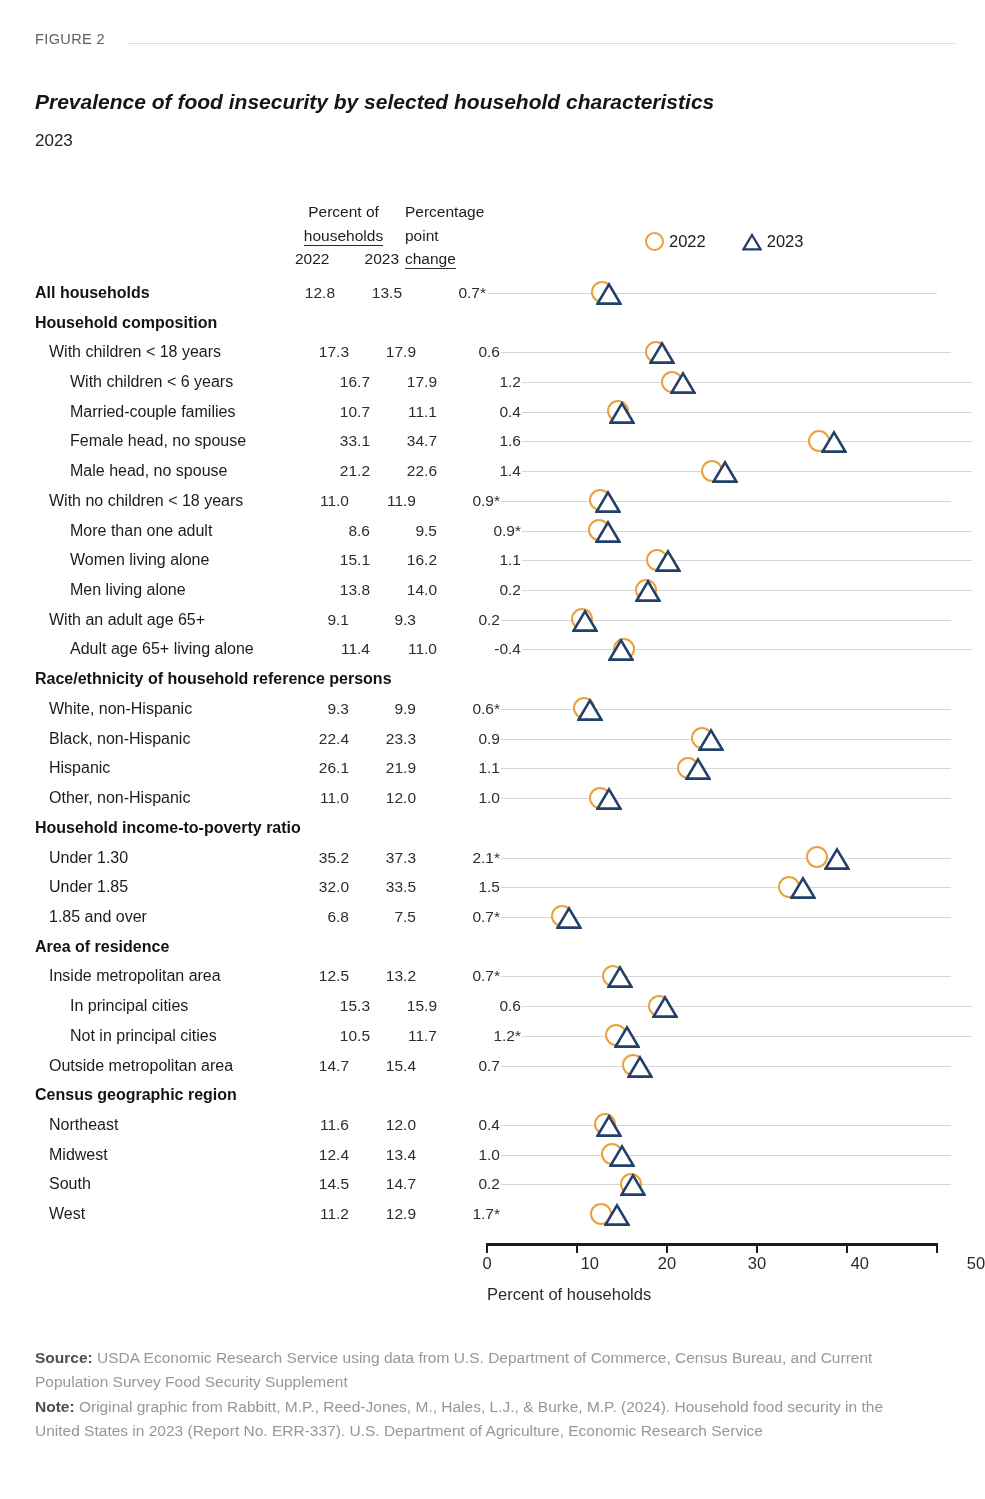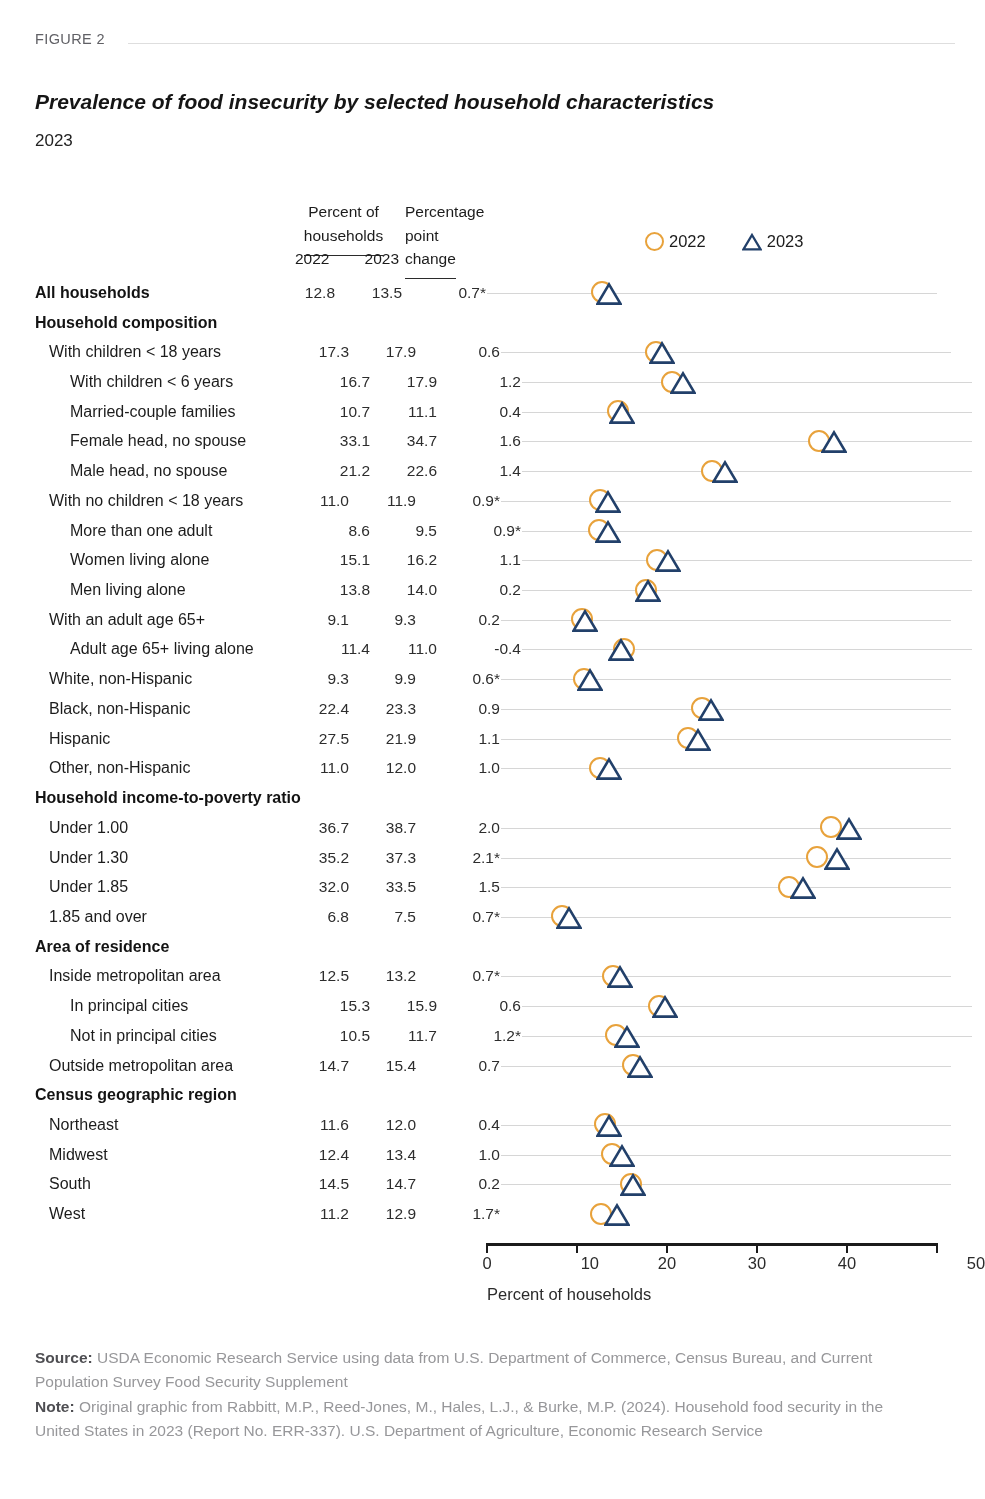--- a/index.html
+++ b/index.html
@@ -8,21 +8,21 @@
     font-family:"Liberation Sans", sans-serif;color:#1c1c1c;overflow:hidden;
   }
   .figure-label{position:absolute;left:35px;top:31px;font-size:14.5px;color:#606065;letter-spacing:.4px;}
   .figure-rule{position:absolute;left:128px;top:43px;width:827px;height:1px;background:#dedede;}
   .chart-title{position:absolute;left:35px;top:90px;font-size:21px;font-weight:700;color:#151515;white-space:nowrap;font-style:italic;}
   .chart-subtitle{position:absolute;left:35px;top:131px;font-size:17px;color:#222;}
   
   .pct-block{position:absolute;left:285px;top:200px;width:117px;text-align:center;font-size:15.5px;line-height:23.5px;color:#1c1c1c;}
   .pct-block .years{display:flex;justify-content:space-between;padding:0 3px 0 10px;}
   .chg-block{position:absolute;left:405px;top:200px;width:108px;text-align:left;font-size:15.5px;line-height:23.5px;color:#1c1c1c;}
-  .ul{border-bottom:1.5px solid #2b2b2b;padding-bottom:11px;}
+  .ul{border-bottom:1.5px solid #2b2b2b;padding-bottom:1px;}
   
   .legend{position:absolute;left:645px;top:232px;display:flex;gap:36px;align-items:center;}
   .legend-item{display:flex;align-items:center;gap:5px;font-size:16.5px;color:#1c1c1c;}
   .legend-circle{width:15px;height:15px;border:2.4px solid #E8A23B;border-radius:50%;background:#fff;}
   
   .rows{position:absolute;left:35px;top:278px;width:915px;}
   .row{position:relative;display:flex;align-items:center;height:29.72px;}
   .cell-label{width:250px;font-size:16px;color:#1c1c1c;white-space:nowrap;}
   .indent-1{padding-left:14px;}
   .indent-2{padding-left:35px;}
@@ -239,20 +239,23 @@
         <div class="cell-num cchg">-0.4</div>
         <div class="cell-plot">
           <div class="gridline"></div>
           <div class="marker-circle" style="left: 92.1px; top: 3.36px;"></div>
           <div class="marker-tri" style="left: 87px; top: 3.86px;"><svg width="26" height="24" viewBox="0 0 26 24">
               <path d="M13 2.4 L24.4 21.6 L1.6 21.6 Z" fill="#ffffff" stroke="#22406A" stroke-width="2.6"></path>
             </svg></div>
         </div>
       </div>
       <div class="row">
+        <div class="section-label">Race/ethnicity of household reference persons</div>
+      </div>
+      <div class="row">
         <div class="cell-label indent-1">White, non-Hispanic</div>
         <div class="cell-num c22">9.3</div>
         <div class="cell-num c23">9.9</div>
         <div class="cell-num cchg">0.6*</div>
         <div class="cell-plot">
           <div class="gridline"></div>
           <div class="marker-circle" style="left: 73.2px; top: 3.36px;"></div>
           <div class="marker-tri" style="left: 77.1px; top: 3.86px;"><svg width="26" height="24" viewBox="0 0 26 24">
               <path d="M13 2.4 L24.4 21.6 L1.6 21.6 Z" fill="#ffffff" stroke="#22406A" stroke-width="2.6"></path>
             </svg></div>
@@ -266,21 +269,21 @@
         <div class="cell-plot">
           <div class="gridline"></div>
           <div class="marker-circle" style="left: 191.1px; top: 3.36px;"></div>
           <div class="marker-tri" style="left: 197.7px; top: 3.86px;"><svg width="26" height="24" viewBox="0 0 26 24">
               <path d="M13 2.4 L24.4 21.6 L1.6 21.6 Z" fill="#ffffff" stroke="#22406A" stroke-width="2.6"></path>
             </svg></div>
         </div>
       </div>
       <div class="row">
         <div class="cell-label indent-1">Hispanic</div>
-        <div class="cell-num c22">27.5</div>
+        <div class="cell-num c22">26.1</div>
         <div class="cell-num c23">21.9</div>
         <div class="cell-num cchg">1.1</div>
         <div class="cell-plot">
           <div class="gridline"></div>
           <div class="marker-circle" style="left: 176.7px; top: 3.36px;"></div>
           <div class="marker-tri" style="left: 185.1px; top: 3.86px;"><svg width="26" height="24" viewBox="0 0 26 24">
               <path d="M13 2.4 L24.4 21.6 L1.6 21.6 Z" fill="#ffffff" stroke="#22406A" stroke-width="2.6"></path>
             </svg></div>
         </div>
       </div>
@@ -292,33 +295,20 @@
         <div class="cell-plot">
           <div class="gridline"></div>
           <div class="marker-circle" style="left: 88.5px; top: 3.36px;"></div>
           <div class="marker-tri" style="left: 96px; top: 3.86px;"><svg width="26" height="24" viewBox="0 0 26 24">
               <path d="M13 2.4 L24.4 21.6 L1.6 21.6 Z" fill="#ffffff" stroke="#22406A" stroke-width="2.6"></path>
             </svg></div>
         </div>
       </div>
       <div class="row">
         <div class="section-label">Household income-to-poverty ratio</div>
-      </div>
-      <div class="row">
-        <div class="cell-label indent-1">Under 1.00</div>
-        <div class="cell-num c22">36.7</div>
-        <div class="cell-num c23">38.7</div>
-        <div class="cell-num cchg">2.0</div>
-        <div class="cell-plot">
-          <div class="gridline"></div>
-          <div class="marker-circle" style="left: 319.8px; top: 3.36px;"></div>
-          <div class="marker-tri" style="left: 336.3px; top: 3.86px;"><svg width="26" height="24" viewBox="0 0 26 24">
-              <path d="M13 2.4 L24.4 21.6 L1.6 21.6 Z" fill="#ffffff" stroke="#22406A" stroke-width="2.6"></path>
-            </svg></div>
-        </div>
       </div>
       <div class="row">
         <div class="cell-label indent-1">Under 1.30</div>
         <div class="cell-num c22">35.2</div>
         <div class="cell-num c23">37.3</div>
         <div class="cell-num cchg">2.1*</div>
         <div class="cell-plot">
           <div class="gridline"></div>
           <div class="marker-circle" style="left: 306.3px; top: 3.36px;"></div>
           <div class="marker-tri" style="left: 323.7px; top: 3.86px;"><svg width="26" height="24" viewBox="0 0 26 24">
@@ -467,21 +457,21 @@
   <div id="axis-ticks">
       <div class="axis-tick" style="left: 486px;"></div>
       <div class="axis-tick-label" style="left: 465px;">0</div>
       <div class="axis-tick" style="left: 576px;"></div>
       <div class="axis-tick-label" style="left: 555px; text-align: right;">10</div>
       <div class="axis-tick" style="left: 666px;"></div>
       <div class="axis-tick-label" style="left: 645px;">20</div>
       <div class="axis-tick" style="left: 756px;"></div>
       <div class="axis-tick-label" style="left: 735px;">30</div>
       <div class="axis-tick" style="left: 846px;"></div>
-      <div class="axis-tick-label" style="left: 825px;">40</div>
+      <div class="axis-tick-label" style="left: 825px; text-align: right;">40</div>
       <div class="axis-tick" style="left: 936px;"></div>
       <div class="axis-tick-label" style="left: 954px;">50</div>
     </div>
   <div class="axis-title">Percent of households</div>
 
   <div class="footer">
     <p><b>Source:</b> <span>USDA Economic Research Service using data from U.S. Department of Commerce, Census Bureau, and Current Population Survey Food Security Supplement</span></p>
     <p><b>Note:</b> <span>Original graphic from Rabbitt, M.P., Reed-Jones, M., Hales, L.J., &amp; Burke, M.P. (2024). Household food security in the United States in 2023 (Report No. ERR-337). U.S. Department of Agriculture, Economic Research Service</span></p>
   </div>
 

